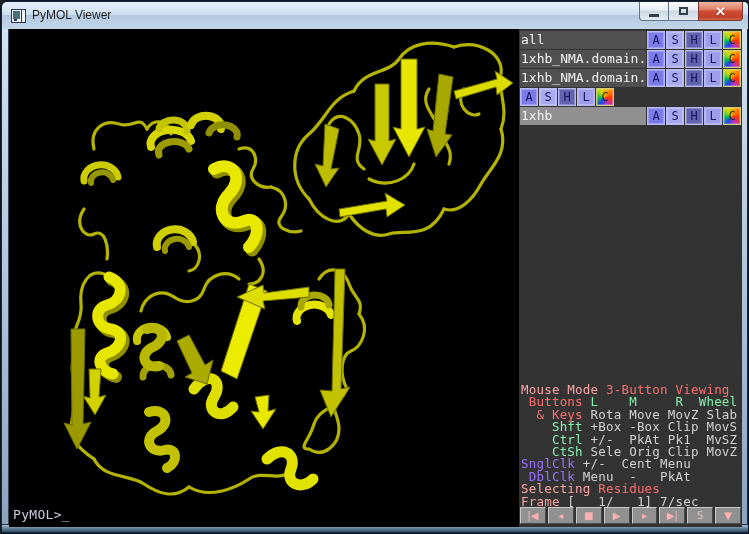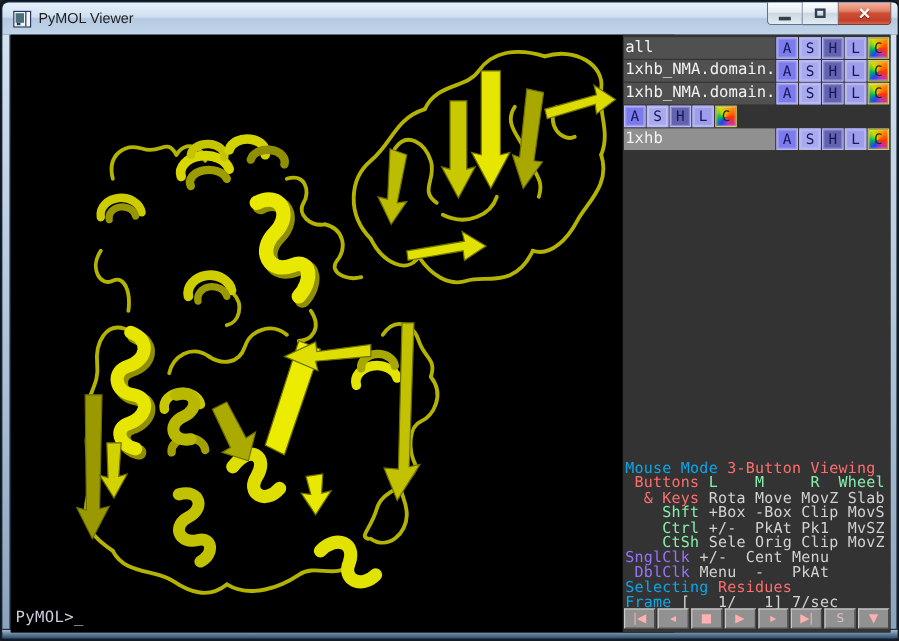--- a/index.html
+++ b/index.html
@@ -82,21 +82,21 @@
     border-color:#cfcf70;color:#0c2d0c;
     background:conic-gradient(from 210deg at 45% 55%,
       #2244ee,#00bb55,#ccdd00,#ff9900,#ff3300,#bb33bb,#2244ee);
   }
   
   #mousepanel{
     position:absolute;left:2px;top:355px;width:220px;
     font-family:"DejaVu Sans Mono",monospace;font-size:12.5px;line-height:12.4px;
     white-space:pre;letter-spacing:.2px;
   }
-  .c-green{color:#0ea5e9;} .c-red{color:#ff6e6e;} .c-blue{color:#86efac;}
+  .c-green{color:#fca5a5;} .c-red{color:#ff6e6e;} .c-blue{color:#86efac;}
   .c-purple{color:#9b71ff;} .c-gray{color:#d2d2d2;}
   
   #transport{position:absolute;left:1px;bottom:3px;width:221px;display:flex;gap:2px;}
   .tbtn{
     flex:1;height:17px;background:#919191;
     border-top:1px solid #c9c9c9;border-left:1px solid #c9c9c9;
     border-right:1px solid #4a4a4a;border-bottom:1px solid #4a4a4a;
     color:#ffb0b0;font-family:"DejaVu Sans",sans-serif;font-size:10px;line-height:15px;
     text-align:center;cursor:pointer;overflow:hidden;white-space:nowrap;
   }

